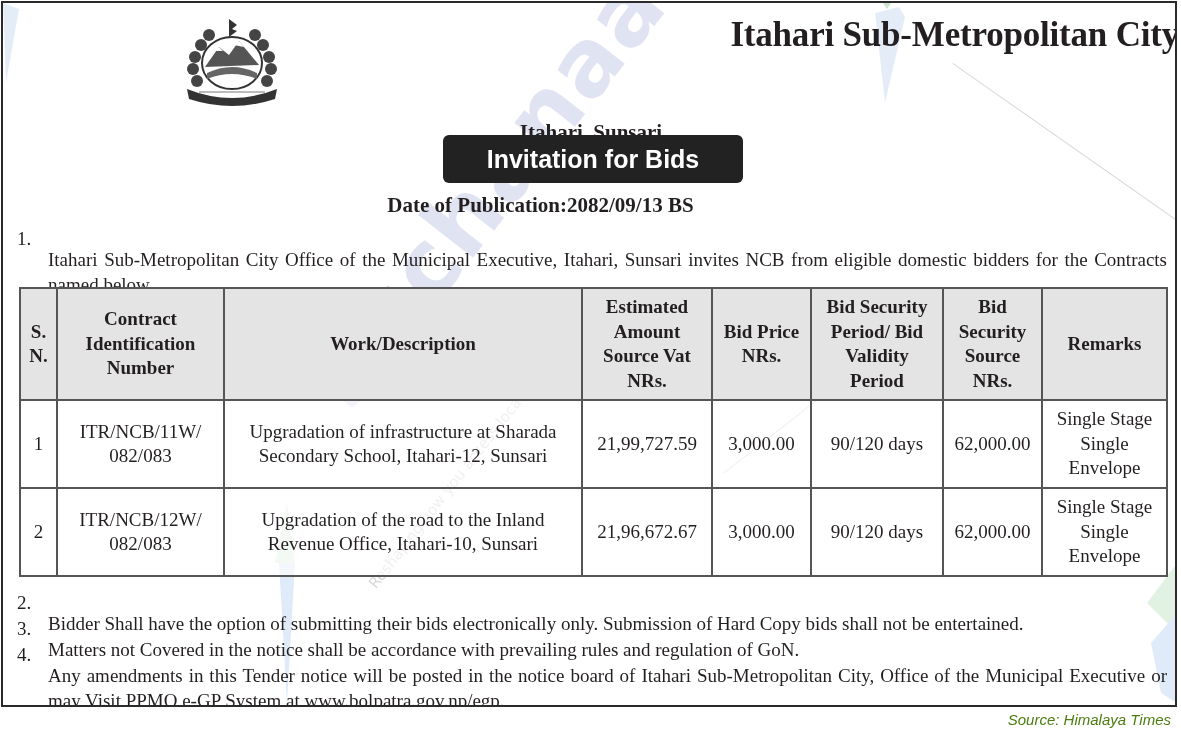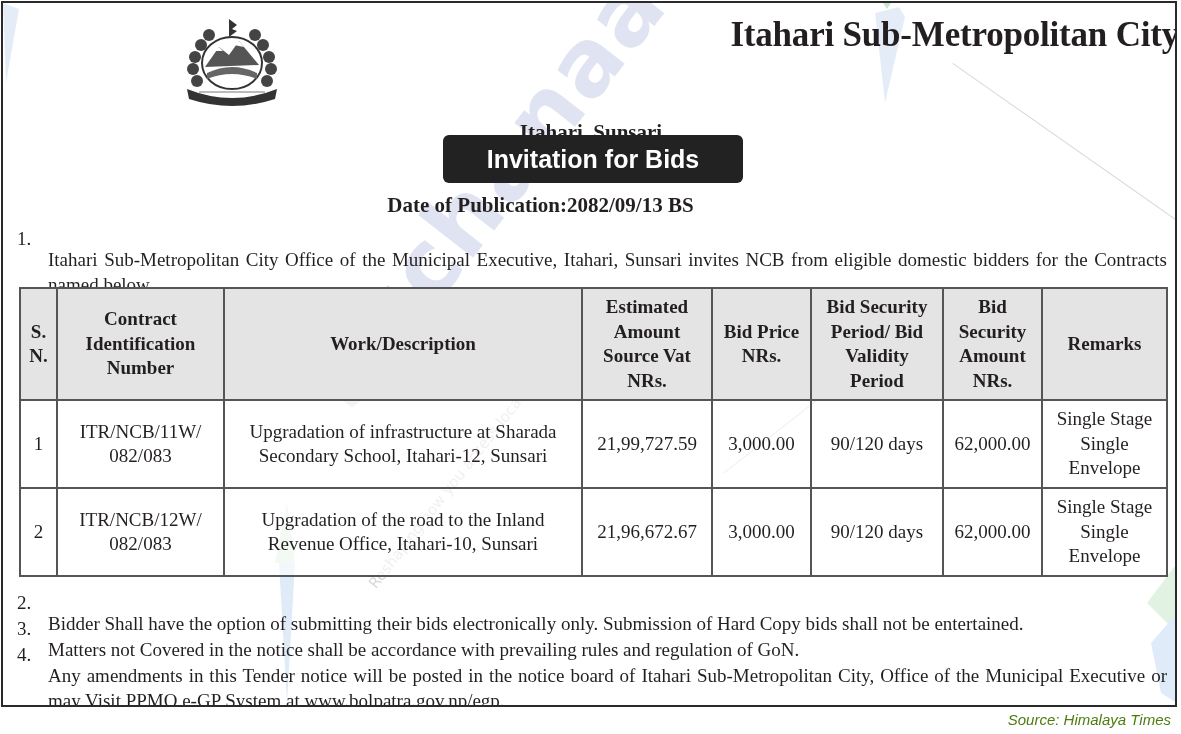--- a/index.html
+++ b/index.html
@@ -143,21 +143,21 @@
         <col style="width:125px">
     </colgroup>
     <thead>
       <tr>
         <th>S. N.</th>
         <th>Contract Identification Number</th>
         <th>Work/Description</th>
         <th>Estimated Amount Source Vat NRs.</th>
         <th>Bid Price NRs.</th>
         <th>Bid Security Period/ Bid Validity Period</th>
-        <th>Bid Security Amount NRs.</th>
+        <th>Bid Security Source NRs.</th>
         <th>Remarks</th>
       </tr>
     </thead>
     <tbody>
       <tr>
         <td>1</td>
         <td>ITR/NCB/11W/ 082/083</td>
         <td>Upgradation of infrastructure at Sharada Secondary School, Itahari-12, Sunsari</td>
         <td>21,99,727.59</td>
         <td>3,000.00</td>

